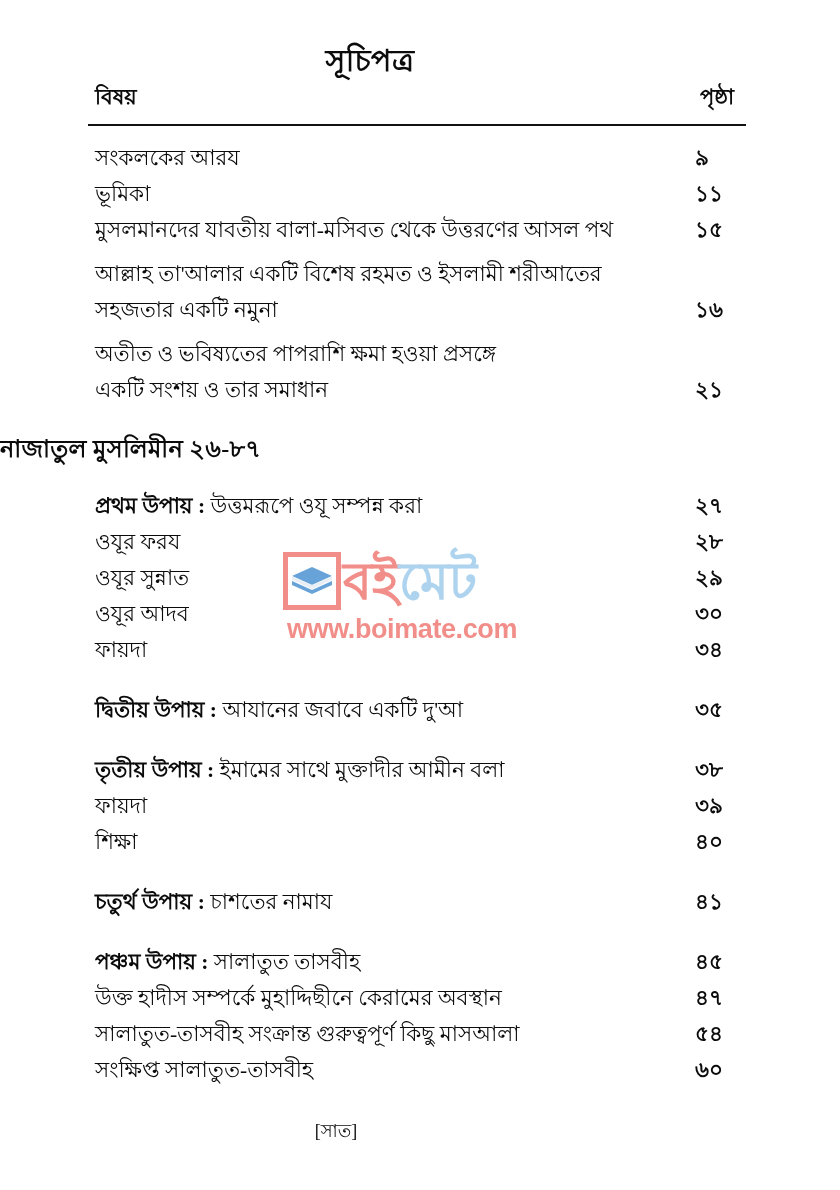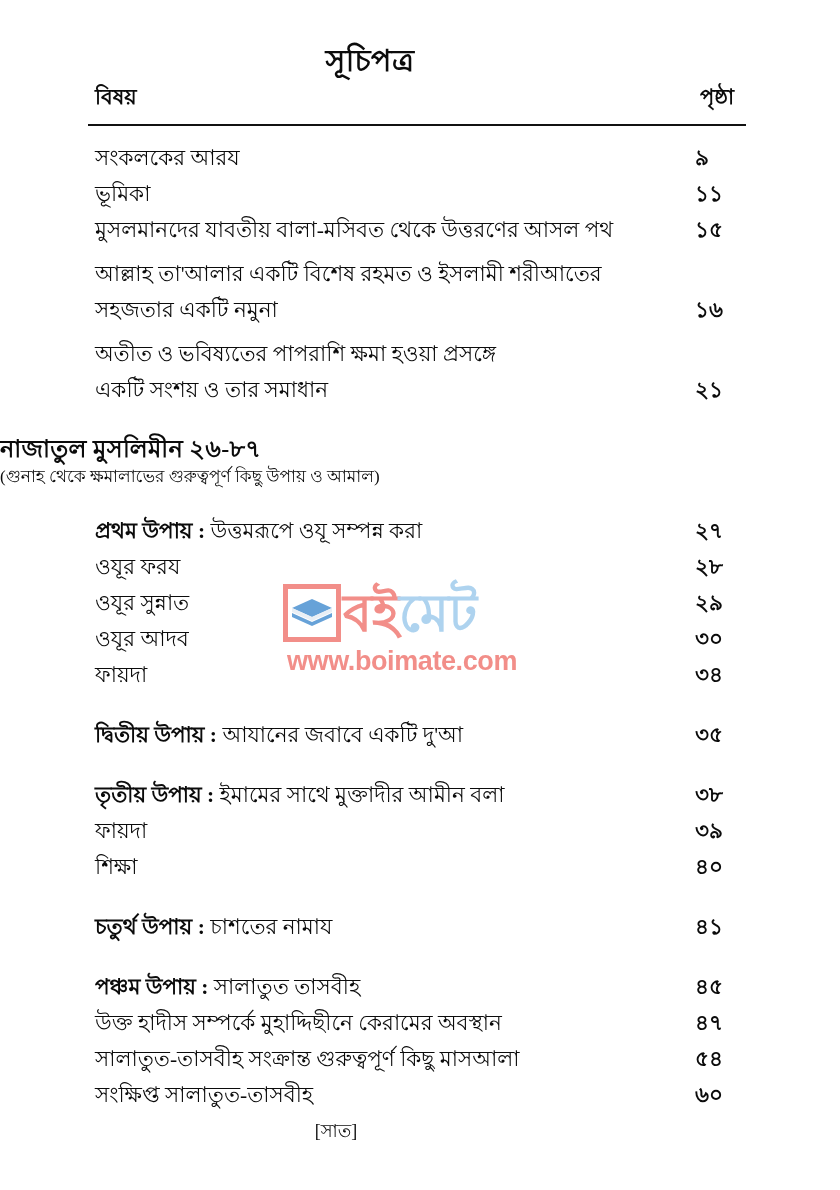--- a/index.html
+++ b/index.html
@@ -126,21 +126,20 @@
 
   
   .watermark {
     position: absolute;
     left: 283px;
     top: 548px;
     width: 270px;
     height: 98px;
     pointer-events: none;
     opacity: 0.92;
-    margin-top: 32px;
   }
   .wm-row {
     position: relative;
     display: flex;
     align-items: center;
     height: 66px;
   }
   .wm-mark {
     position: relative;
     width: 58px;
@@ -214,21 +213,20 @@
       <span class="title">অতীত ও ভবিষ্যতের পাপরাশি ক্ষমা হওয়া প্রসঙ্গে</span>
       <span class="num"></span>
     </div>
     <div class="row">
       <span class="title">একটি সংশয় ও তার সমাধান</span>
       <span class="num">২১</span>
     </div>
 
     <div class="section-block">
       <div class="sec-title">নাজাতুল মুসলিমীন  ২৬-৮৭</div>
-      <div class="sec-sub">(গুনাহ থেকে ক্ষমালাভের গুরুত্বপূর্ণ কিছু উপায় ও আমাল)</div>
     </div>
 
     <div class="row bold gap-top">
       <span class="title"><span class="lead">প্রথম উপায় :</span><span class="rest"> উত্তমরূপে ওযূ সম্পন্ন করা</span></span>
       <span class="num">২৭</span>
     </div>
     <div class="row">
       <span class="title"><span class="rest">ওযূর ফরয</span></span>
       <span class="num">২৮</span>
     </div>

